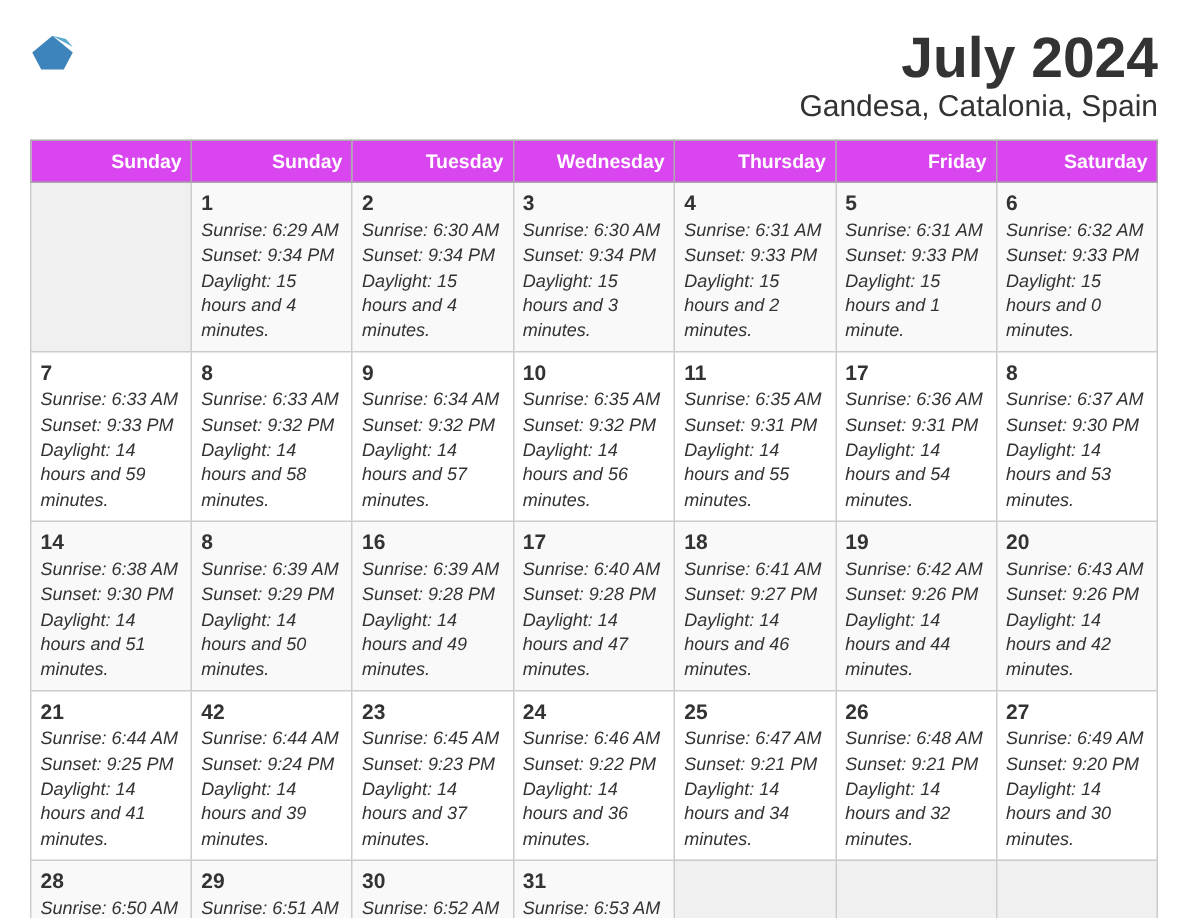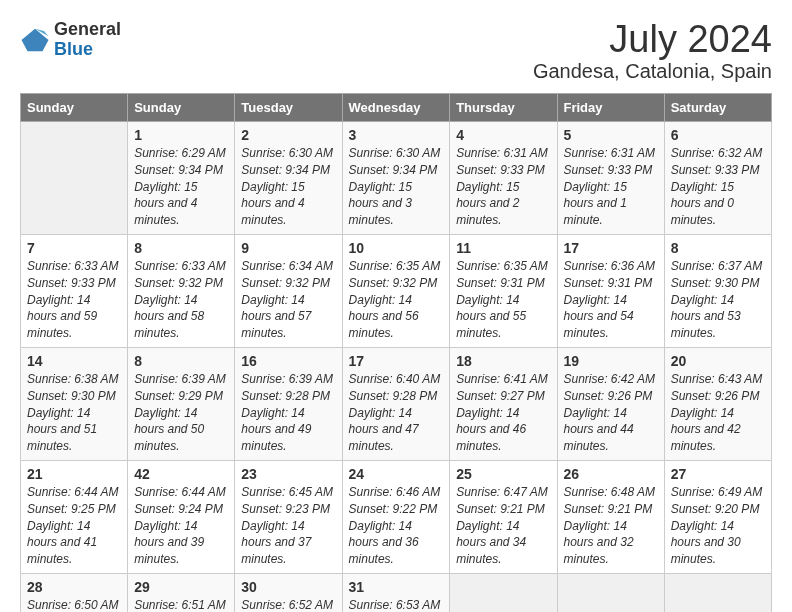--- a/index.html
+++ b/index.html
@@ -38,40 +38,40 @@
     }
     .logo-icon {
       width: 30px;
       height: 30px;
     }
     .title-block {
       text-align: right;
     }
     .month-year {
       font-size: 38px;
-      font-weight: normal;
+      font-weight: bold;
       color: #333;
       line-height: 1;
     }
     .location {
       font-size: 20px;
       color: #333;
       margin-top: 2px;
     }
     table {
       width: 100%;
       border-collapse: collapse;
     }
     thead tr th {
-      background-color: #737373;
+      background-color: #d946ef;
       color: #fff;
       font-size: 13px;
       font-weight: bold;
       padding: 6px 6px;
-      text-align: left;
+      text-align: right;
       border: 1px solid #aaa;
     }
     tbody tr td {
       vertical-align: top;
       padding: 5px 6px;
       border: 1px solid #ccc;
       font-size: 10.5px;
       color: #333;
       width: 108px;
       min-height: 80px;
@@ -100,24 +100,20 @@
   </style>
 </head>
 <body>
 
 <div class="header">
   <div class="logo">
     <svg class="logo-icon" viewBox="0 0 40 40" xmlns="http://www.w3.org/2000/svg">
       <polygon points="20,5 38,20 30,35 10,35 2,20" fill="#1a6faf" opacity="0.85"></polygon>
       <polygon points="20,5 38,15 32,8" fill="#5aaad0"></polygon>
     </svg>
-    <div class="logo-text">
-      <span class="logo-general">General</span>
-      <span class="logo-blue">Blue</span>
-    </div>
   </div>
   <div class="title-block">
     <div class="month-year">July 2024</div>
     <div class="location">Gandesa, Catalonia, Spain</div>
   </div>
 </div>
 
 <table>
   <thead>
     <tr>

